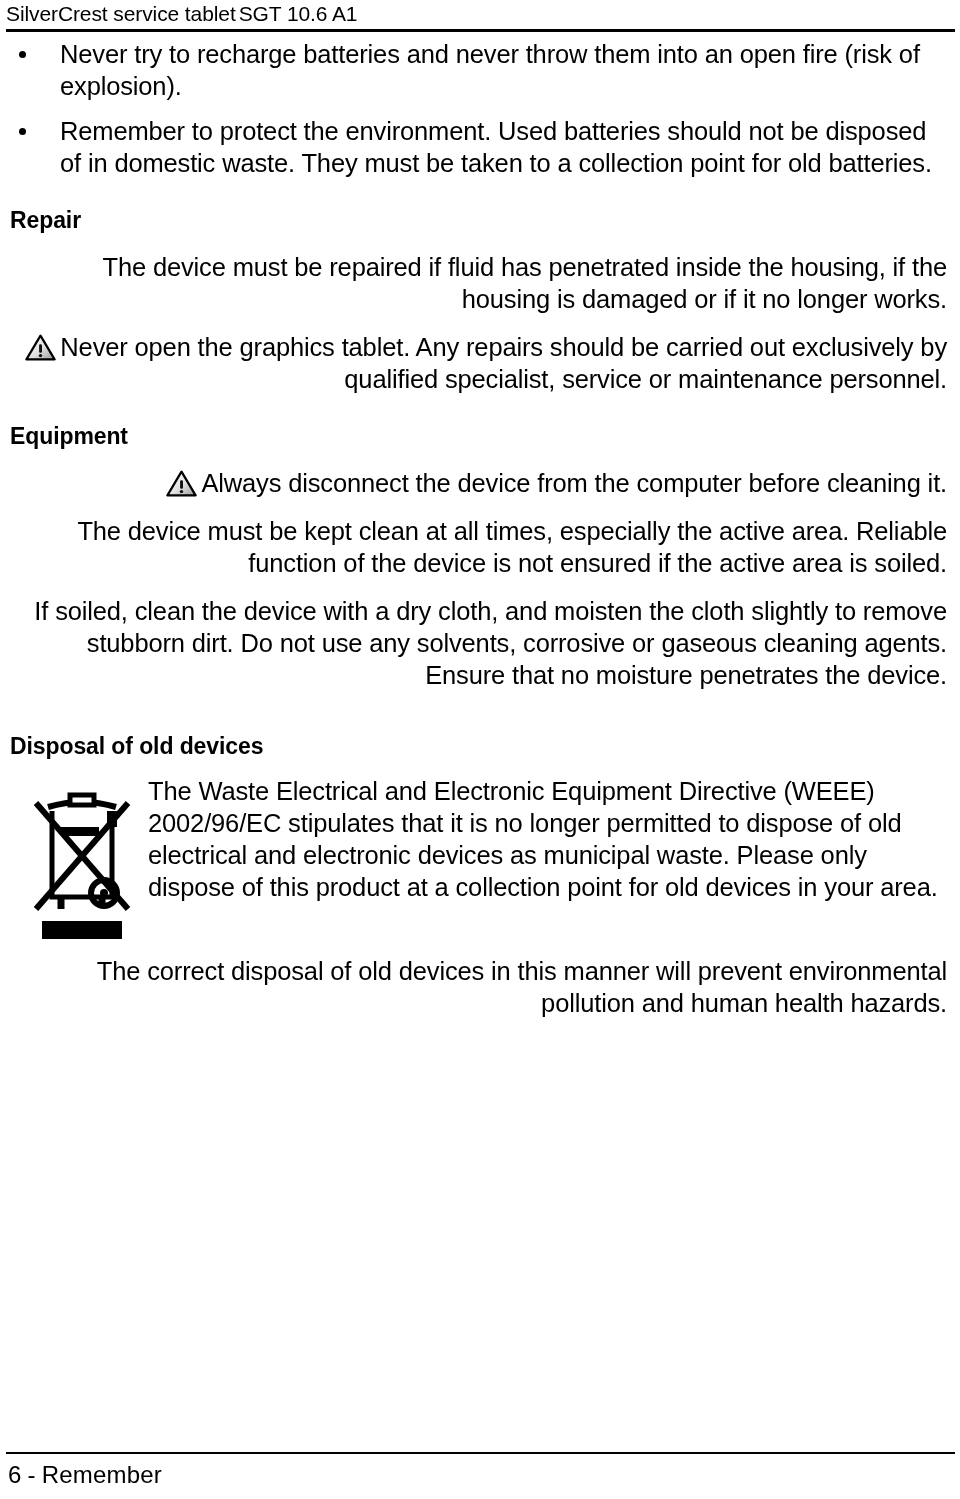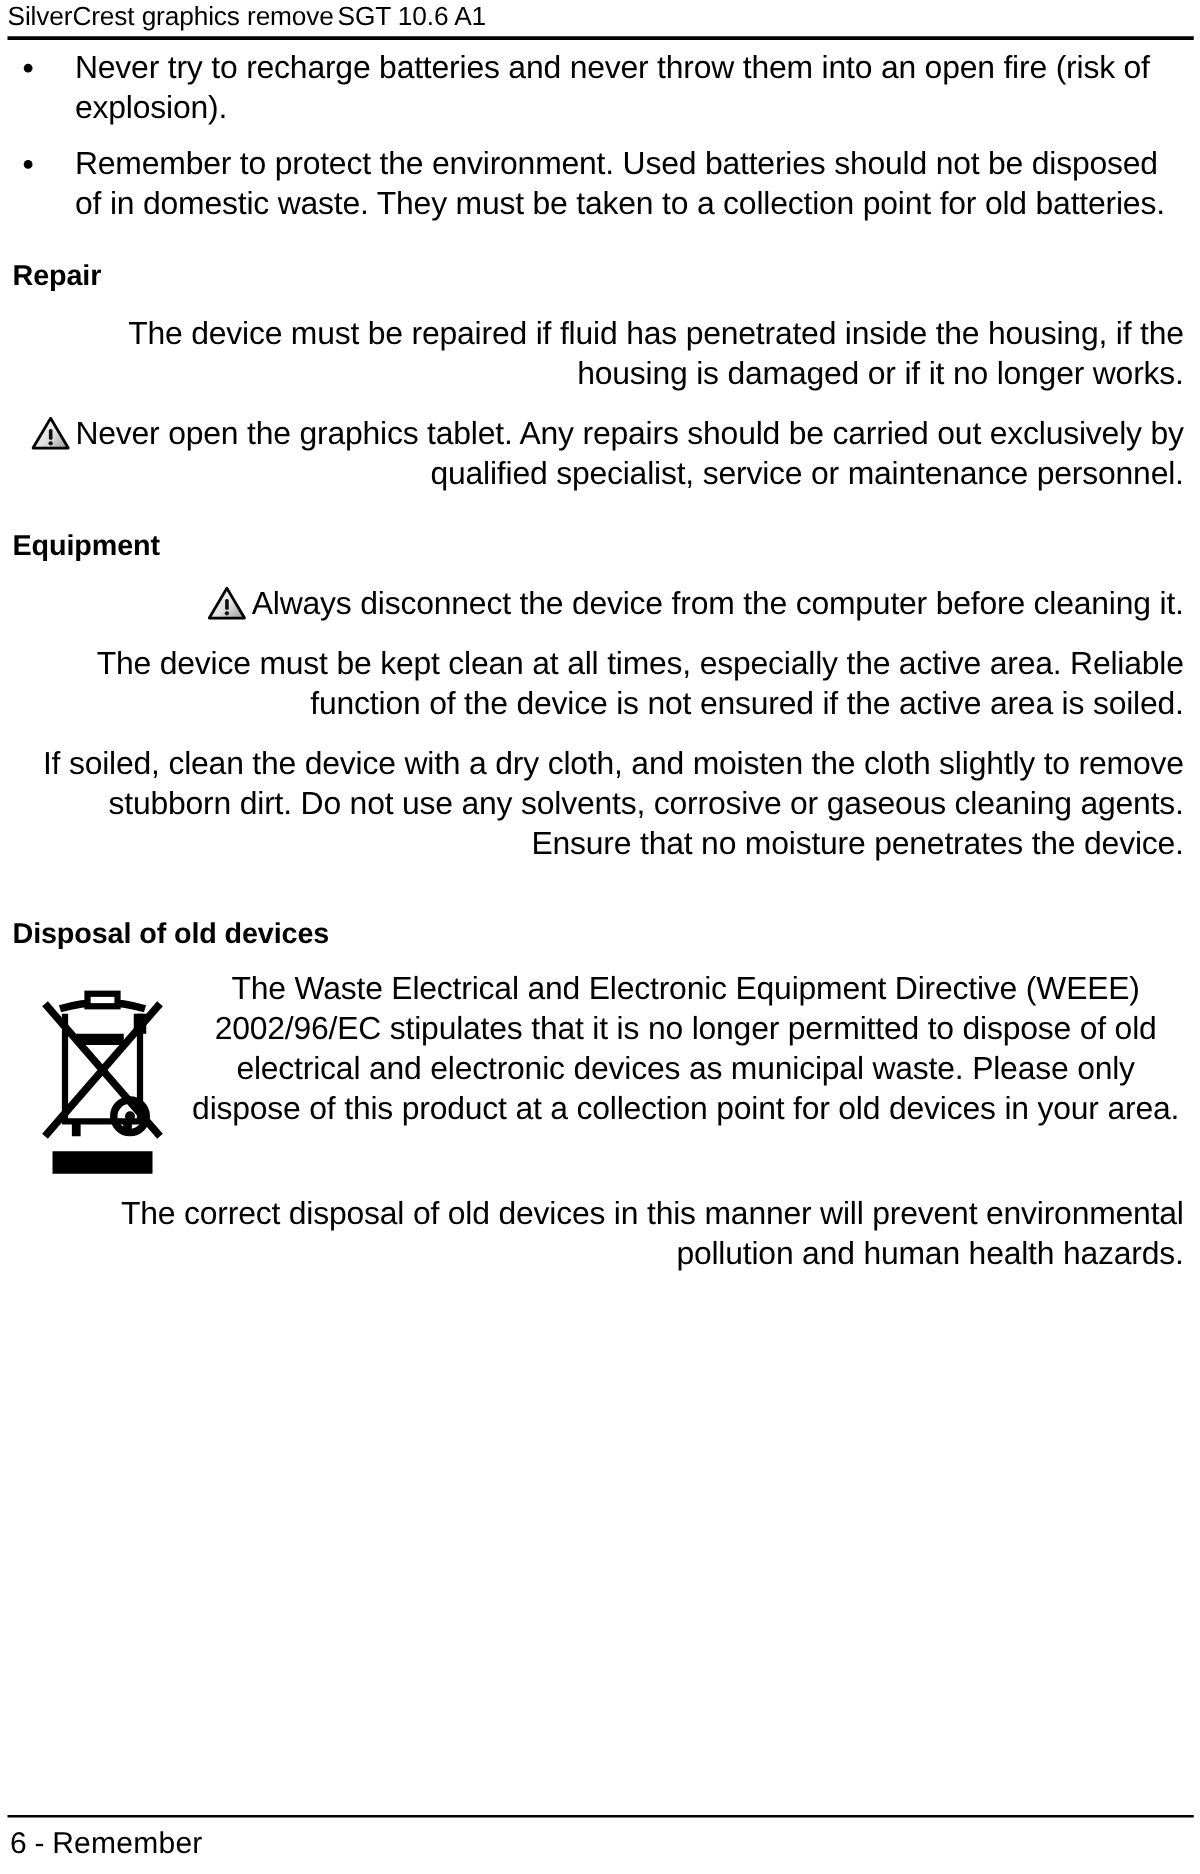--- a/index.html
+++ b/index.html
@@ -127,21 +127,20 @@
     padding-left: 20px;
     box-sizing: border-box;
   }
   .weee-icon svg { display: block; }
   .weee-text {
     flex: 1 1 auto;
     font-size: 25.5px;
     line-height: 32px;
     letter-spacing: -0.15px;
     padding-left: 10px;
-    text-align: center;
   }
 
   
   .footer-rule {
     position: absolute;
     left: 6px;
     top: 1452px;
     width: 949px;
     height: 2px;
     background: #000000;
@@ -157,21 +156,21 @@
   .footer-text .sep {
     display: inline-block;
     padding: 0 6px;
   }
 </style>
 </head>
 <body>
 
 <div class="page">
 
-  <div class="running-header"><span>SilverCrest graphics remove</span><span class="hdr-thin-space"></span><span>SGT 10.6 A1</span></div>
+  <div class="running-header"><span>SilverCrest service tablet</span><span class="hdr-thin-space"></span><span>SGT 10.6 A1</span></div>
   <div class="header-rule"></div>
 
   <div class="content">
 
     <ul class="bullet-list">
       <li class="bullet-item">
         <span class="dot"></span>
         <span>Never try to recharge batteries and never throw them into an open fire (risk of explosion).</span>
       </li>
       <div class="sp-bullet-gap"></div>

